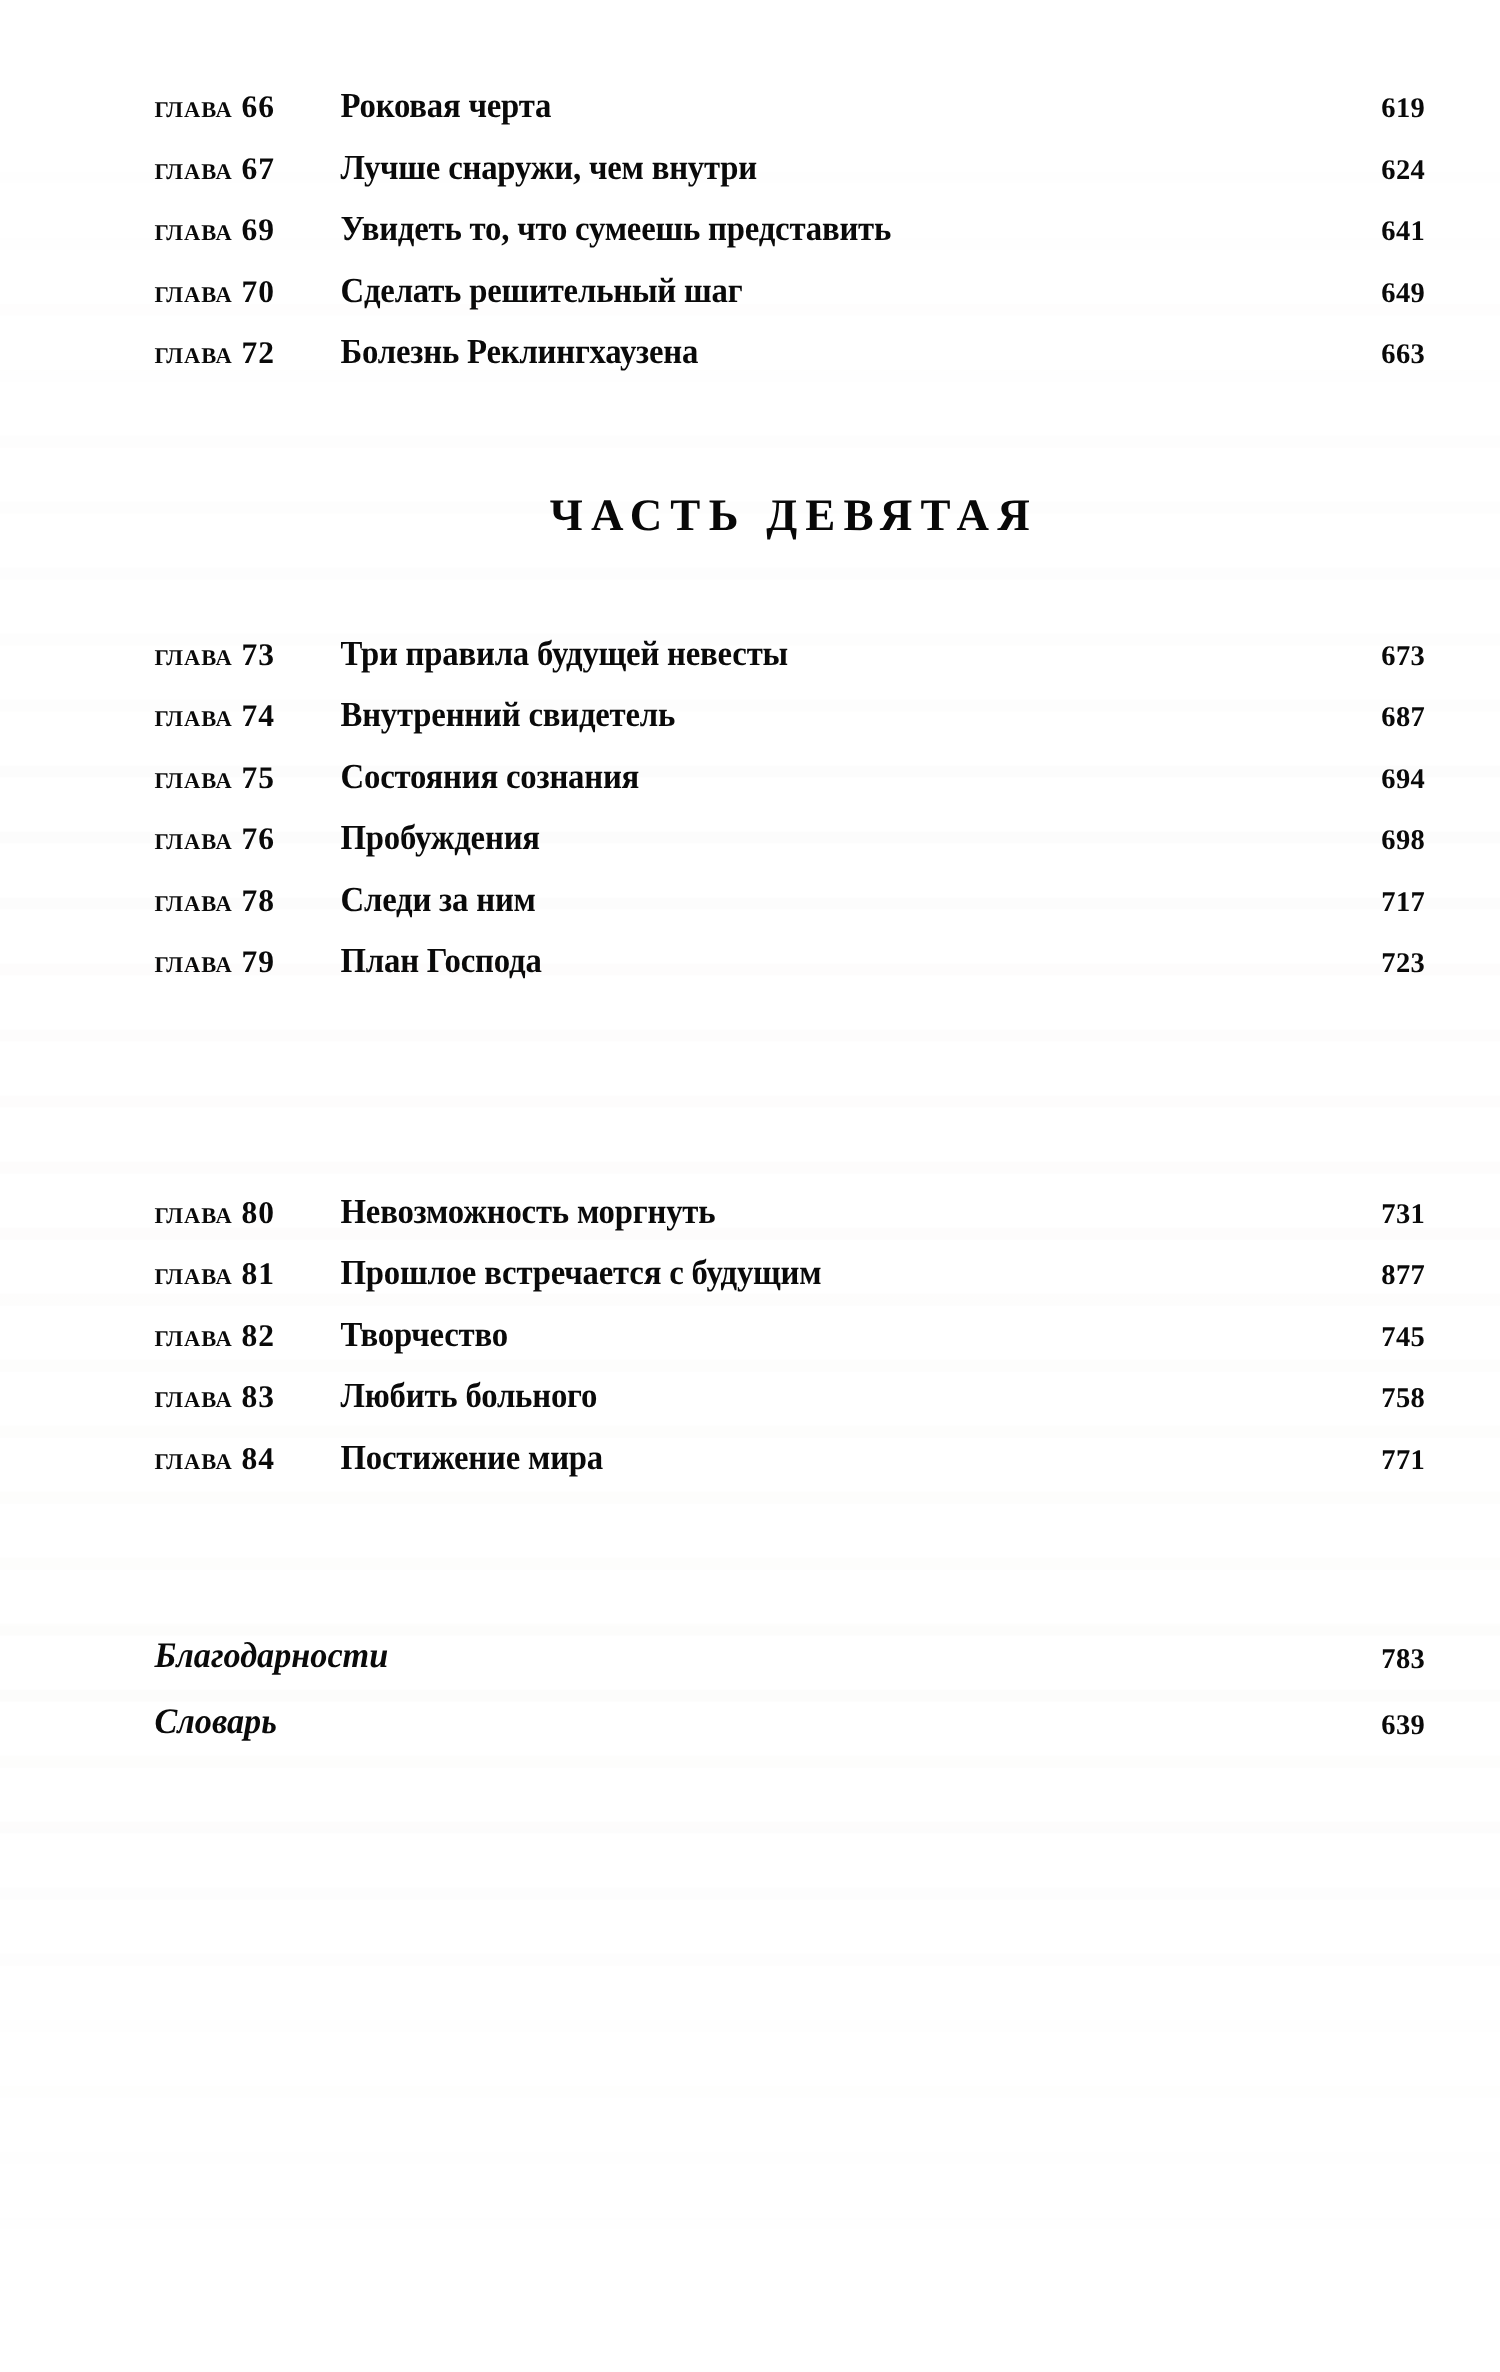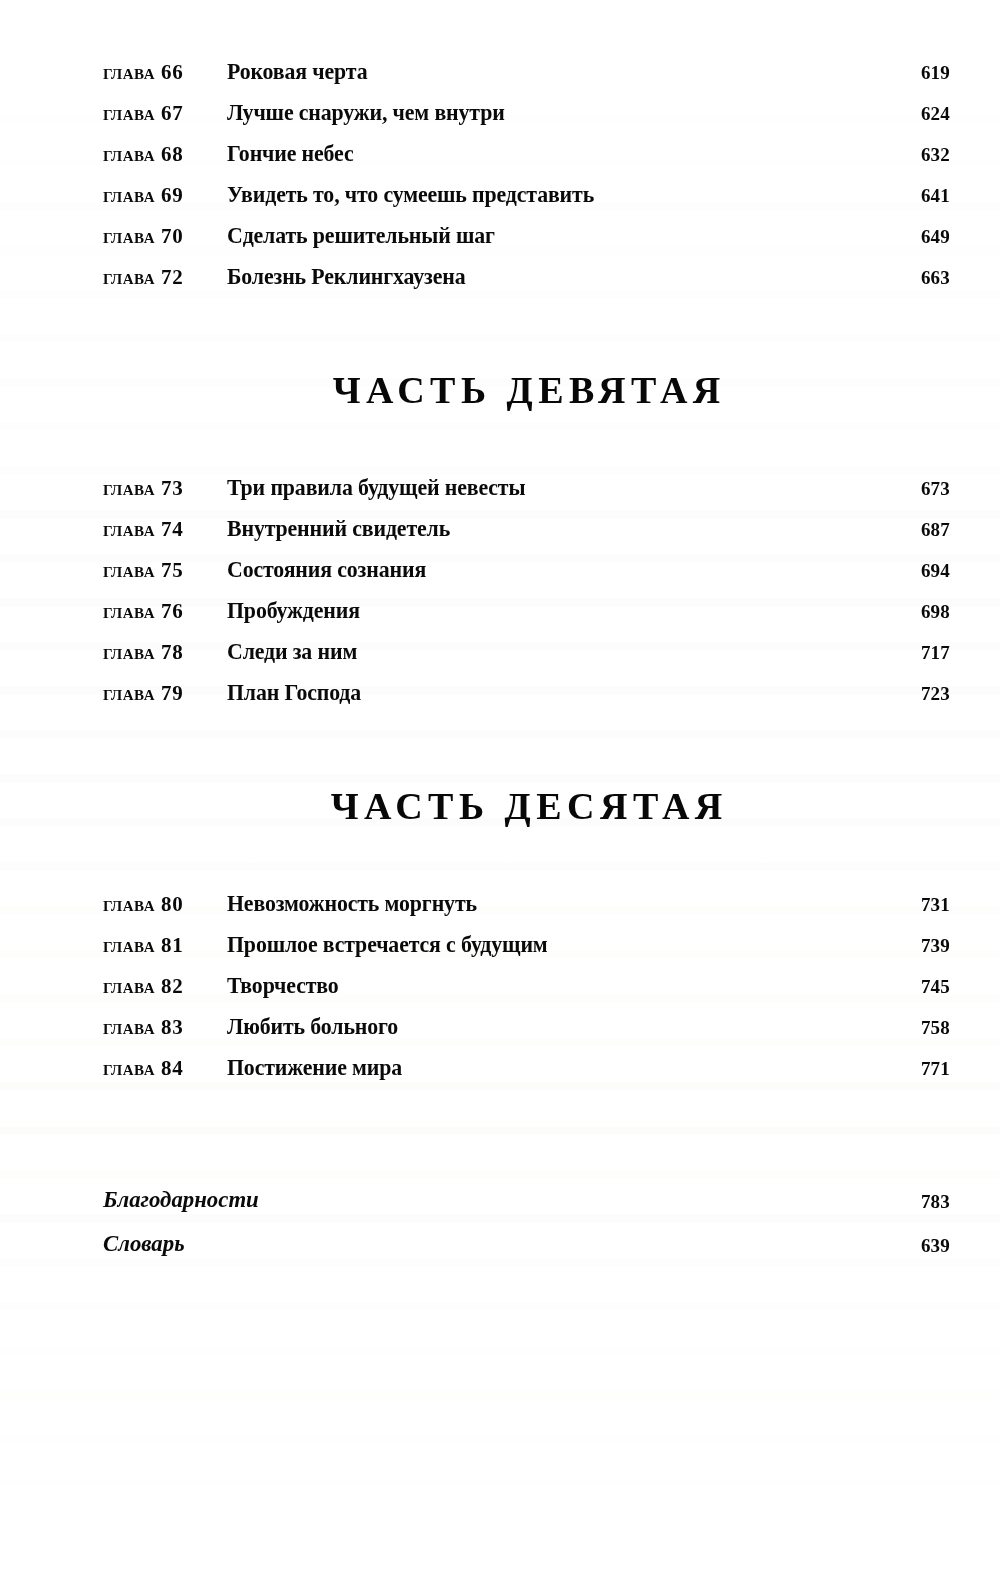--- a/index.html
+++ b/index.html
@@ -100,21 +100,21 @@
     font-feature-settings: "onum" 1;
     letter-spacing: 0.2px;
     white-space: nowrap;
     padding-left: 4px;
   }
 
   
   .part-heading {
     text-align: center;
     font-family: "Liberation Serif", "DejaVu Serif", serif;
-    font-size: 38px;
+    font-size: 30px;
     font-weight: 700;
     letter-spacing: 5.5px;
     text-indent: 5.5px;
     white-space: nowrap;
     color: #080808;
   }
 
   .gap-before-heading { height: 64px; }
   .gap-after-heading  { height: 62px; }
   .gap-before-back    { height: 74px; }
@@ -174,26 +174,20 @@
         <span class="leader"></span>
         <span class="chap-page">619</span>
       </div>
       <div class="toc-row">
         <span class="chap-label">ГЛАВА 67</span>
         <span class="chap-title">Лучше снаружи, чем внутри</span>
         <span class="leader"></span>
         <span class="chap-page">624</span>
       </div>
       <div class="toc-row">
-        <span class="chap-label">ГЛАВА 68</span>
-        <span class="chap-title">Гончие небес</span>
-        <span class="leader"></span>
-        <span class="chap-page">632</span>
-      </div>
-      <div class="toc-row">
         <span class="chap-label">ГЛАВА 69</span>
         <span class="chap-title">Увидеть то, что сумеешь представить</span>
         <span class="leader"></span>
         <span class="chap-page">641</span>
       </div>
       <div class="toc-row">
         <span class="chap-label">ГЛАВА 70</span>
         <span class="chap-title">Сделать решительный шаг</span>
         <span class="leader"></span>
         <span class="chap-page">649</span>
@@ -243,35 +237,34 @@
       </div>
       <div class="toc-row">
         <span class="chap-label">ГЛАВА 79</span>
         <span class="chap-title">План Господа</span>
         <span class="leader"></span>
         <span class="chap-page">723</span>
       </div>
     </div>
 
     <div class="gap-before-heading"></div>
-    <div class="part-heading">ЧАСТЬ ДЕСЯТАЯ</div>
     <div class="gap-after-heading"></div>
 
     <div>
       <div class="toc-row">
         <span class="chap-label">ГЛАВА 80</span>
         <span class="chap-title">Невозможность моргнуть</span>
         <span class="leader"></span>
         <span class="chap-page">731</span>
       </div>
       <div class="toc-row">
         <span class="chap-label">ГЛАВА 81</span>
         <span class="chap-title">Прошлое встречается с будущим</span>
         <span class="leader"></span>
-        <span class="chap-page">739</span>
+        <span class="chap-page">877</span>
       </div>
       <div class="toc-row">
         <span class="chap-label">ГЛАВА 82</span>
         <span class="chap-title">Творчество</span>
         <span class="leader"></span>
         <span class="chap-page">745</span>
       </div>
       <div class="toc-row">
         <span class="chap-label">ГЛАВА 83</span>
         <span class="chap-title">Любить больного</span>

